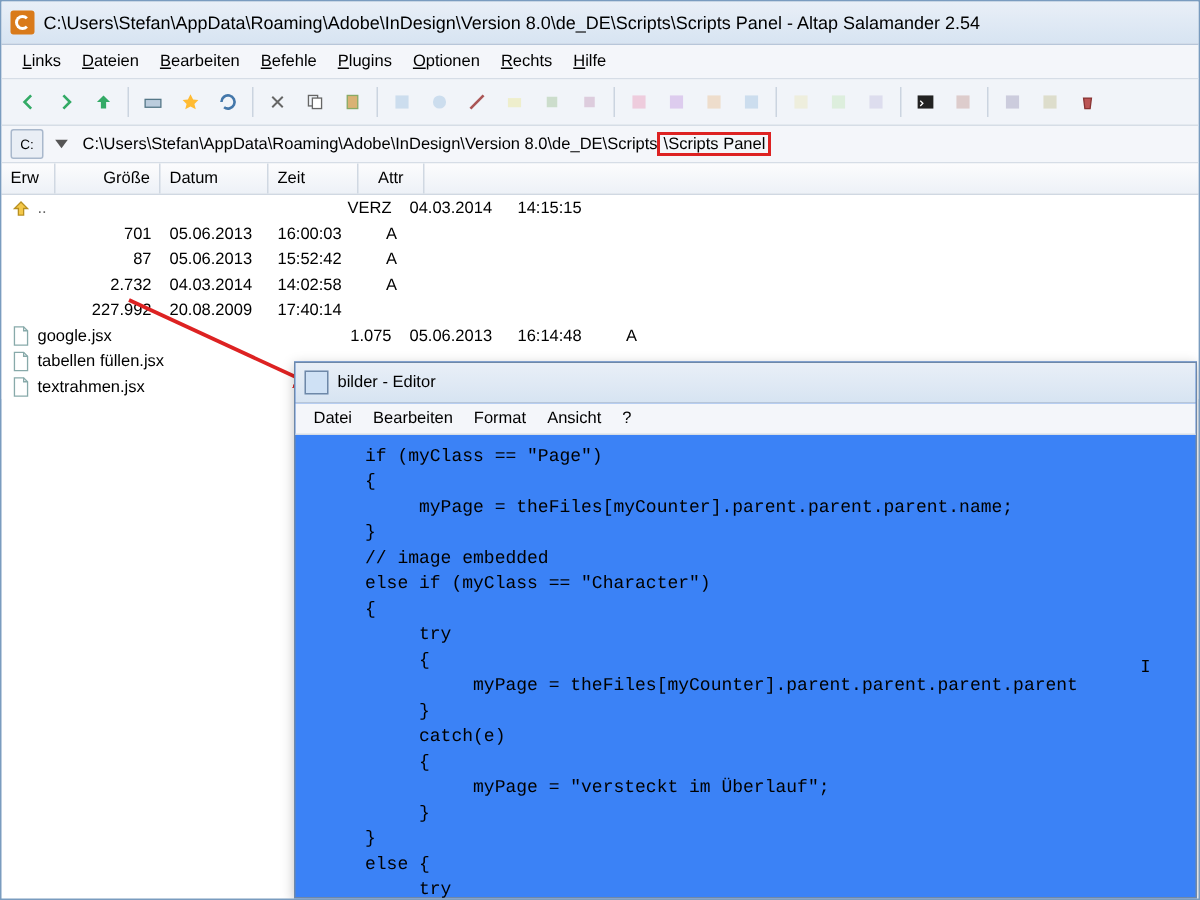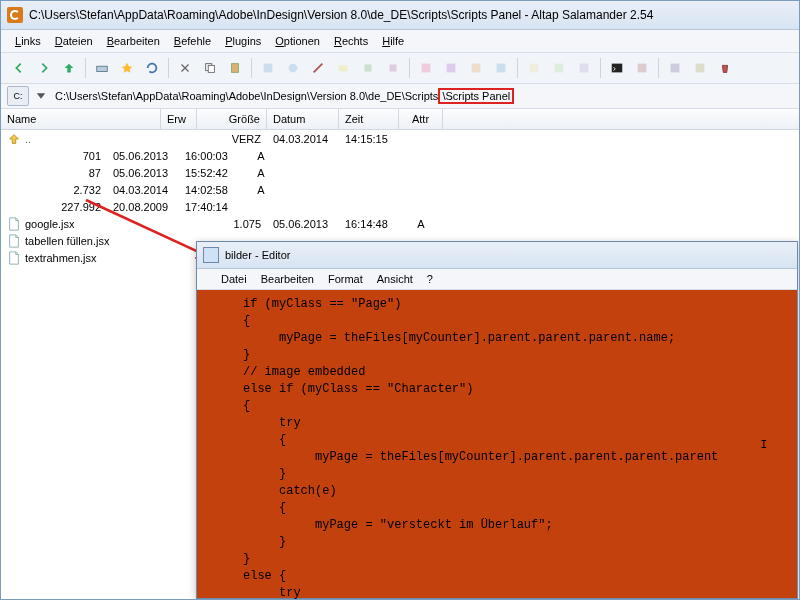--- a/index.html
+++ b/index.html
@@ -24,24 +24,24 @@
 .col.name{width:160px}.col.ext{width:36px}.col.size{width:70px;justify-content:flex-end}.col.date{width:72px}.col.time{width:60px}.col.attr{width:44px;justify-content:center}
 .filelist{background:#fff}
 .row{height:17px;display:flex;align-items:center}
 .cell{padding:0 6px;box-sizing:border-box;white-space:nowrap;overflow:hidden}
 .cell.name{width:160px;display:flex;align-items:center;gap:4px}
 .cell.ext{width:36px}.cell.size{width:70px;text-align:right}.cell.date{width:72px}.cell.time{width:60px}.cell.attr{width:44px;text-align:center}
 .ficon{width:14px;height:14px;flex:none}
 .up{color:#666}
 .hl-file{border:2px solid #d22;padding:0}
 .arrow{position:absolute;left:80px;top:194px;pointer-events:none}
-.editor{position:absolute;left:195px;top:240px;width:600px;height:356px;background:#c2410c;border:1px solid #6e88a8;box-shadow:0 2px 8px rgba(0,0,0,.25)}
+.editor{position:absolute;left:195px;top:240px;width:600px;height:356px;background:#3b82f6;border:1px solid #6e88a8;box-shadow:0 2px 8px rgba(0,0,0,.25)}
 .ed-title{height:26px;background:linear-gradient(#e9eff7,#d7e4f2);display:flex;align-items:center;padding:0 6px;border-bottom:1px solid #b7c6d9}
 .ed-icon{width:14px;height:14px;background:#cfe1f5;border:1px solid #6e88a8;margin-right:6px}
-.ed-menu{height:20px;display:flex;align-items:center;gap:2px;padding:0 18px;border-bottom:1px solid #d6dde6;background:#f4f6fa}
+.ed-menu{height:20px;display:flex;align-items:center;gap:2px;padding:0 6px;border-bottom:1px solid #d6dde6;background:#f4f6fa}
 .ed-menu span{padding:1px 6px}
 .ed-body{height:calc(100% - 46px);overflow:auto;padding:6px 10px;font-family:Consolas,Courier New,monospace;font-size:12px;line-height:17px;white-space:pre}
 .ed-cursor-marker{position:absolute;right:30px;top:196px;font-family:Consolas,monospace}
 </style>
 </head>
 <body>
 
 <div class="window">
 
   <div class="titlebar">
@@ -213,21 +213,20 @@
         <svg viewBox="0 0 10 10">
           <path d="M2 3l3 4 3-4z" fill="#555"></path>
         </svg>
       </div>
     <div class="path">
       <span>C:\Users\Stefan\AppData\Roaming\Adobe\InDesign\Version 8.0\de_DE\Scripts</span><span class="hl">\Scripts Panel</span>
     </div>
   </div>
 
   <div class="columns">
-    <div class="col name">Name</div>
     <div class="col ext">Erw</div>
     <div class="col size">Größe</div>
     <div class="col date">Datum</div>
     <div class="col time">Zeit</div>
     <div class="col attr">Attr</div>
   </div>
 
   <div class="filelist" id="filelist">
       <div class="row">
         <div class="cell name">

